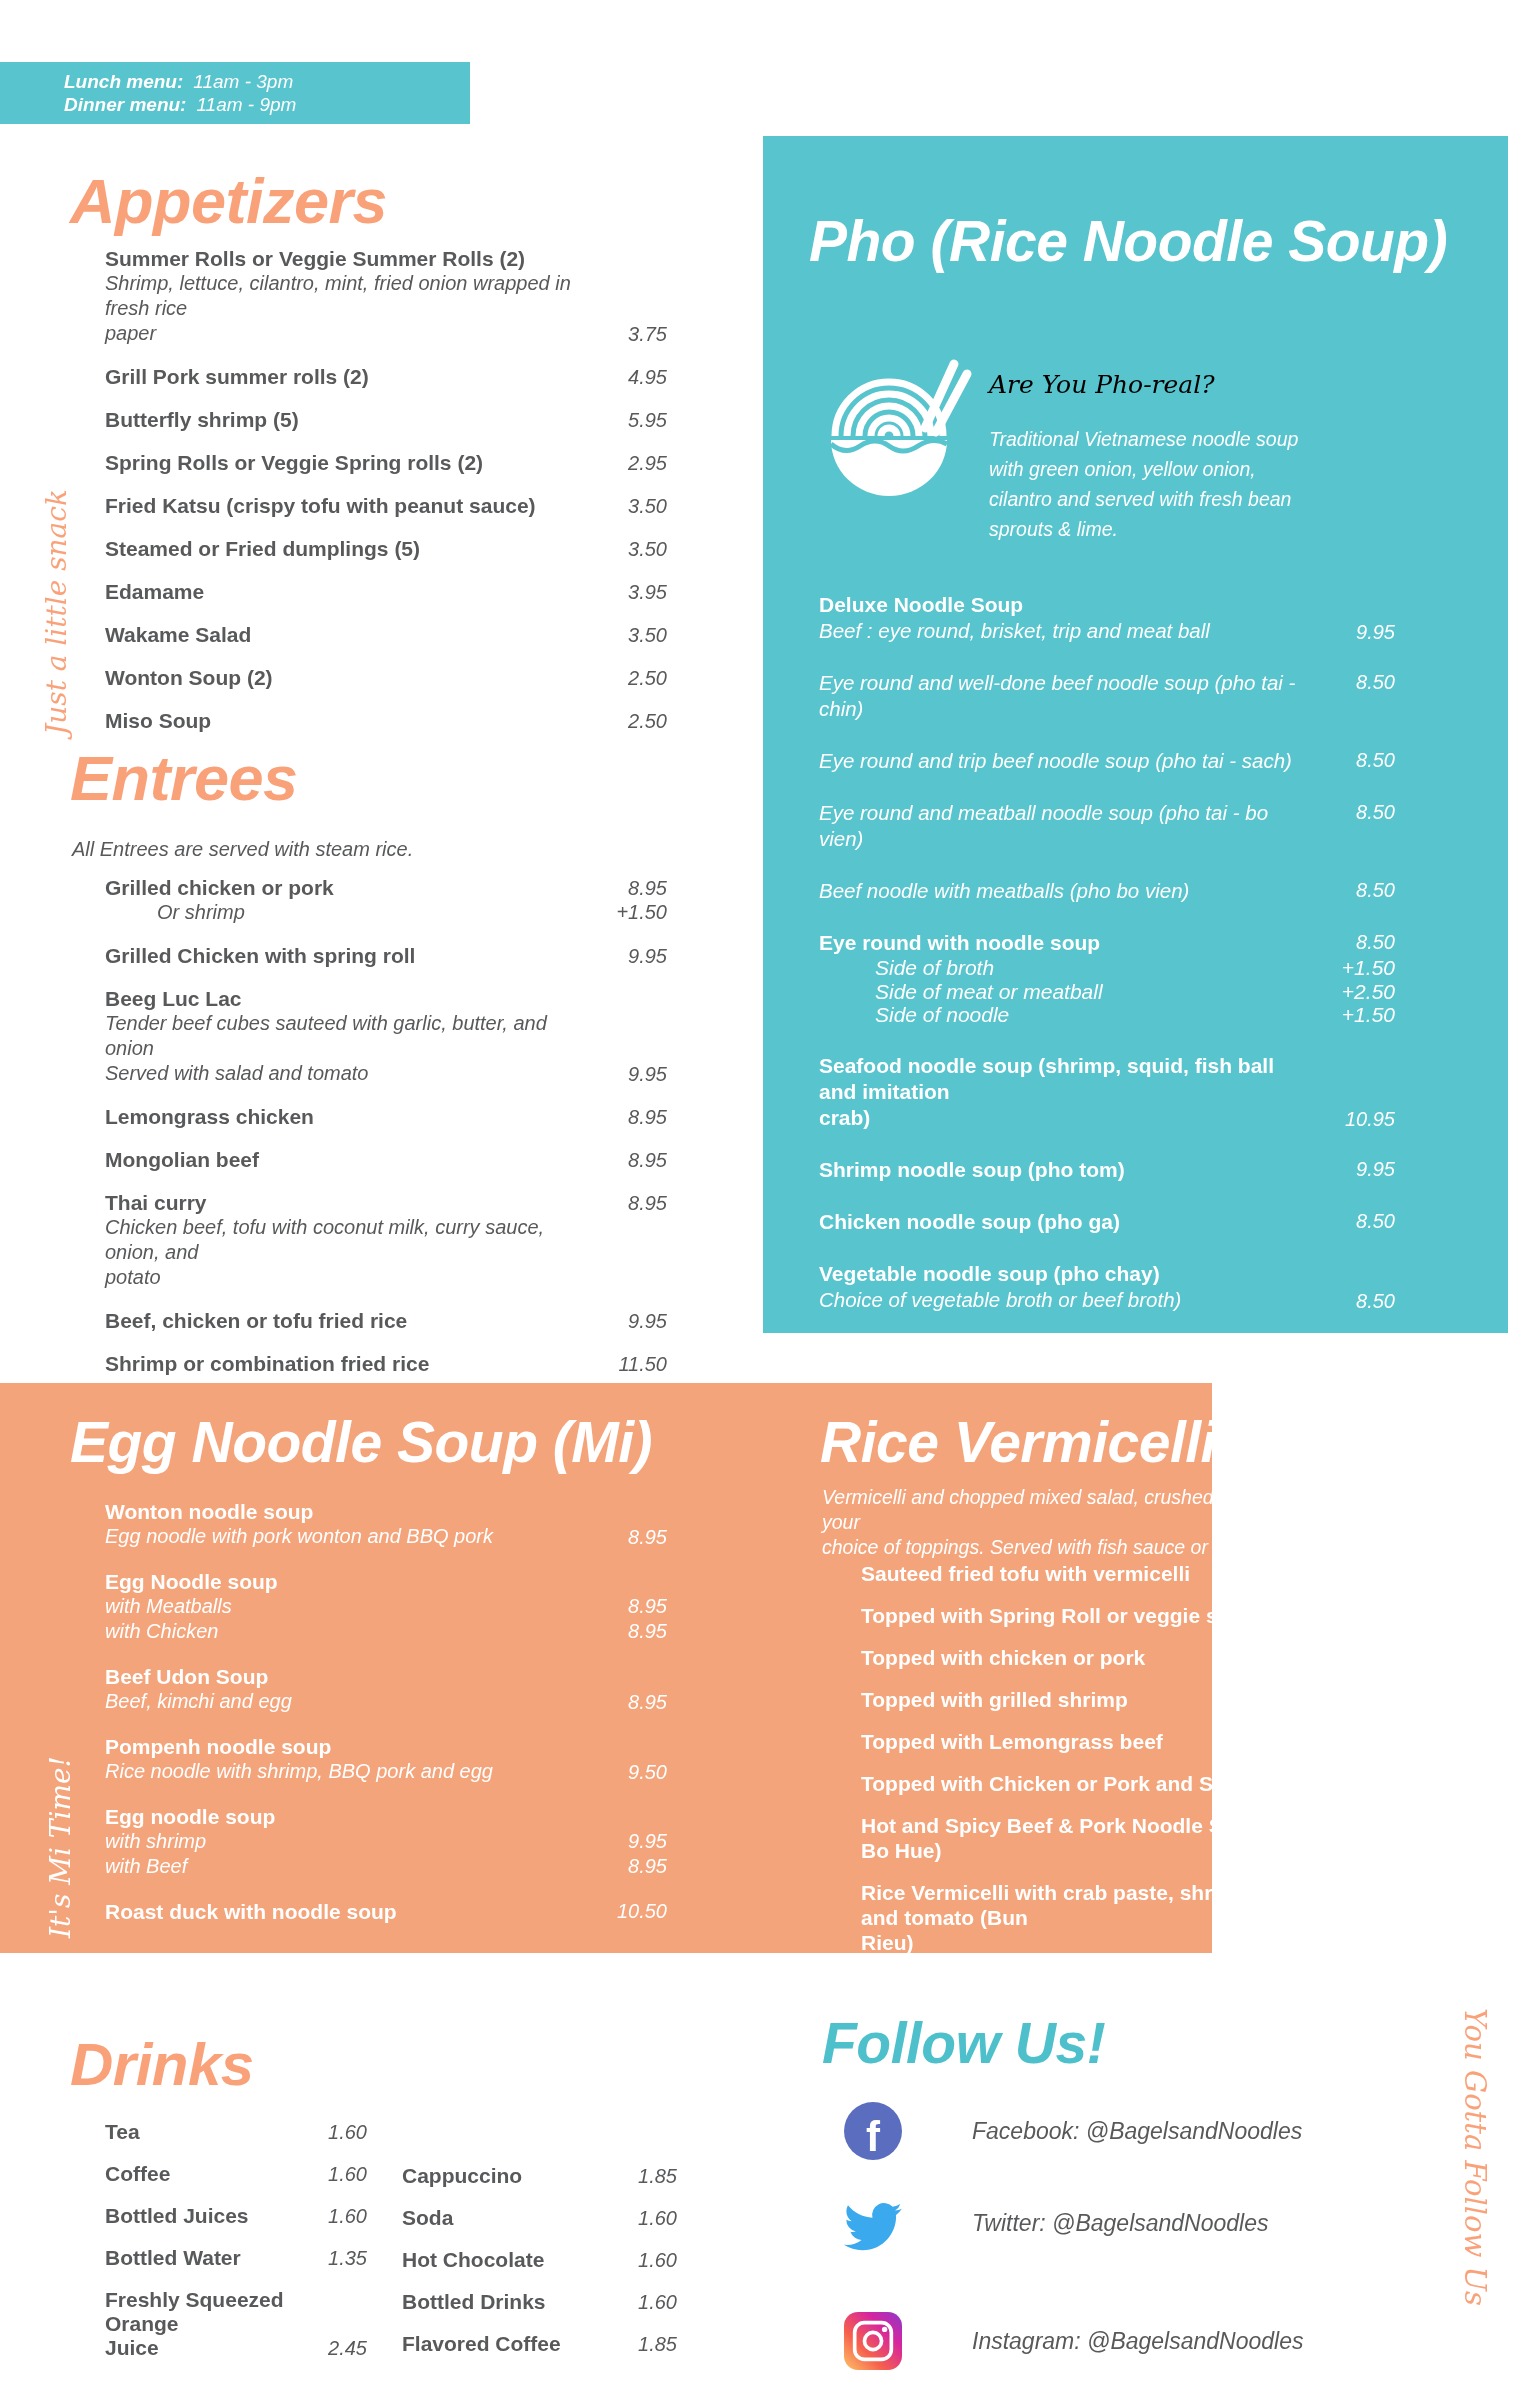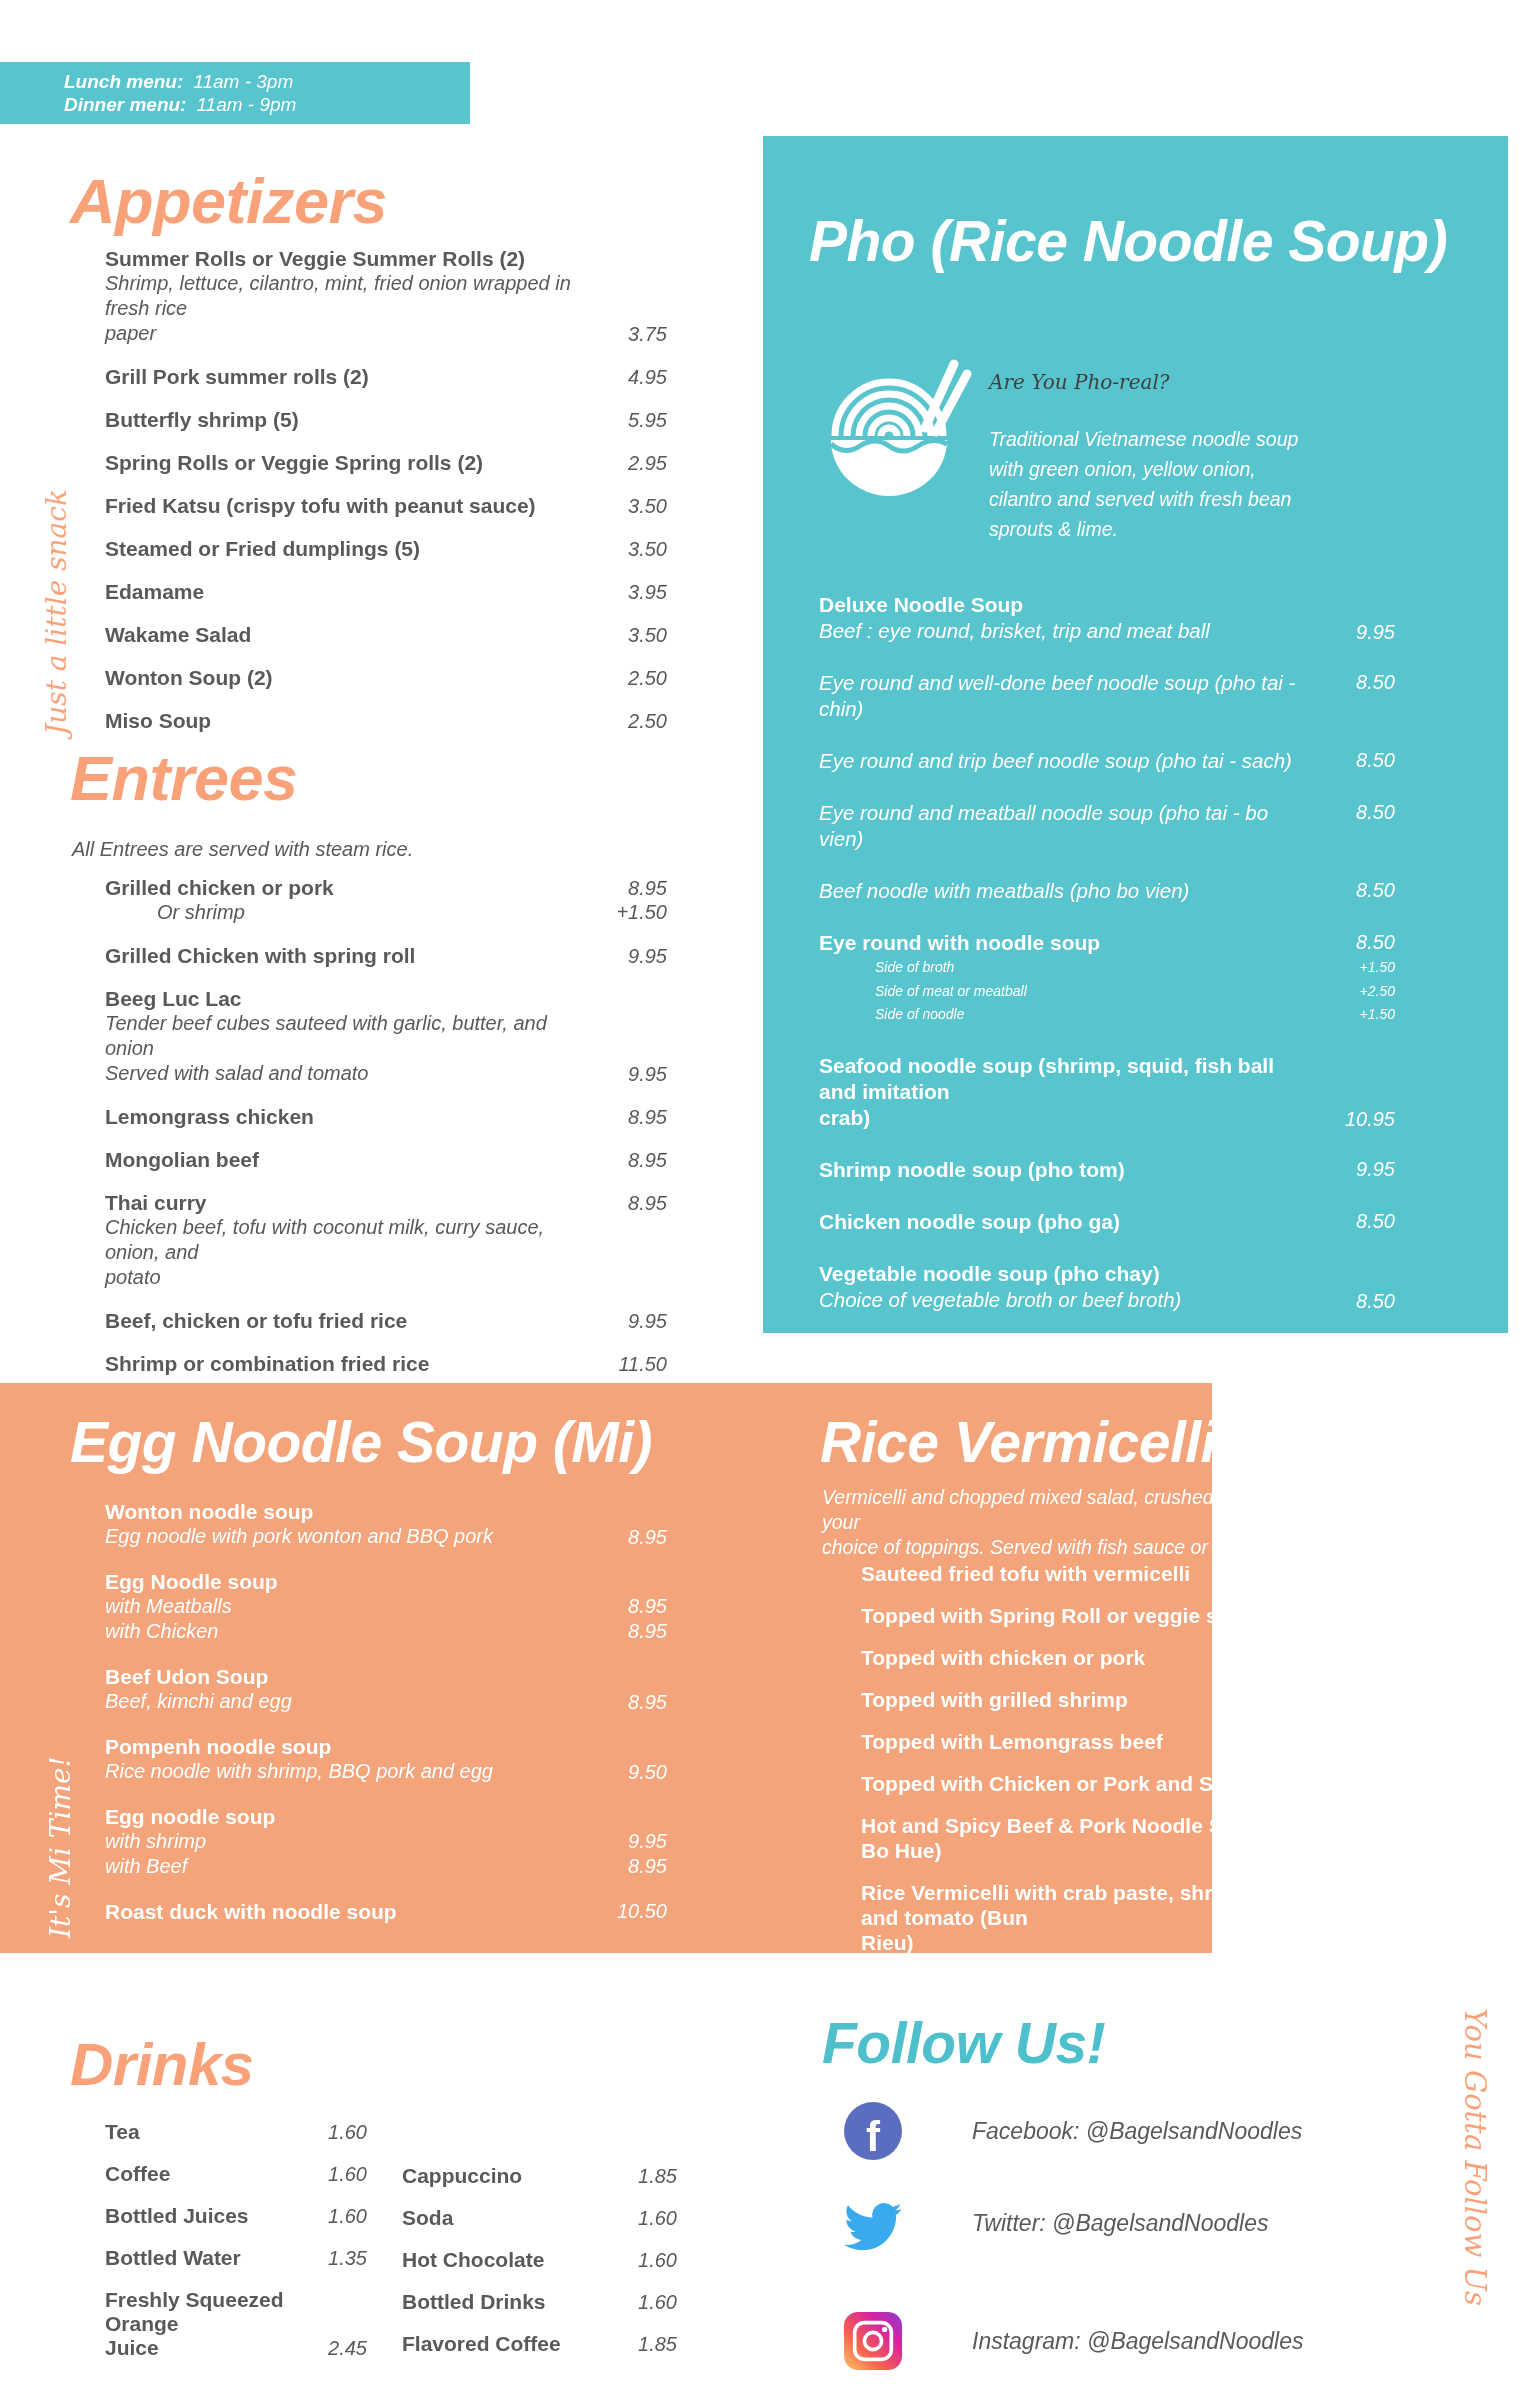--- a/index.html
+++ b/index.html
@@ -35,27 +35,27 @@
   .pt{top:0;text-align:right;} .pb{bottom:0;}
   .sub{display:flex;justify-content:space-between;font-style:italic;font-size:20px;line-height:25px;padding-left:52px;}
 
   #appetizers-list{left:105px;top:247px;width:562px;}
   #entrees-list{left:105px;top:876px;width:562px;}
 
   
   .pho-panel{position:absolute;left:763px;top:136px;width:745px;height:1197px;background:var(--teal);color:#fff;}
   .pho-title{position:absolute;left:46px;top:72px;}
   .pho-bowl{position:absolute;left:62px;top:220px;}
-  .pho-tagline{position:absolute;left:226px;top:234px;font-size:20px;color:#404040;}
+  .pho-tagline{position:absolute;left:226px;top:234px;font-size:25px;color:#000000;}
   .pho-desc{position:absolute;left:226px;top:288px;width:340px;font-style:italic;font-size:19.5px;line-height:30px;white-space:pre-line;}
   #pho-list{left:56px;top:456px;width:576px;}
   #pho-list .mi{margin-bottom:26px;}
   #pho-list .mi-name{line-height:26px;}
   #pho-list .mi-desc{line-height:26px;font-size:20.5px;}
-  #pho-list .sub{line-height:23.5px;padding-left:56px;font-size:14px;}
+  #pho-list .sub{line-height:23.5px;padding-left:56px;font-size:21px;}
 
   
   .orange-panel{position:absolute;left:0;top:1383px;width:1212px;height:570px;background:var(--orange-panel);color:#fff;}
   .h-mi{left:70px;top:26px;}
   .h-bun{left:820px;top:26px;}
   .bun-intro{position:absolute;left:822px;top:102px;width:610px;font-style:italic;font-size:19.5px;line-height:25px;white-space:pre-line;}
   #mi-list{left:105px;top:116px;width:562px;}
   #mi-list .mi{margin-bottom:20px;}
   #mi-list .mi-name{line-height:25px;}
   #mi-list .sub{padding-left:0;}

